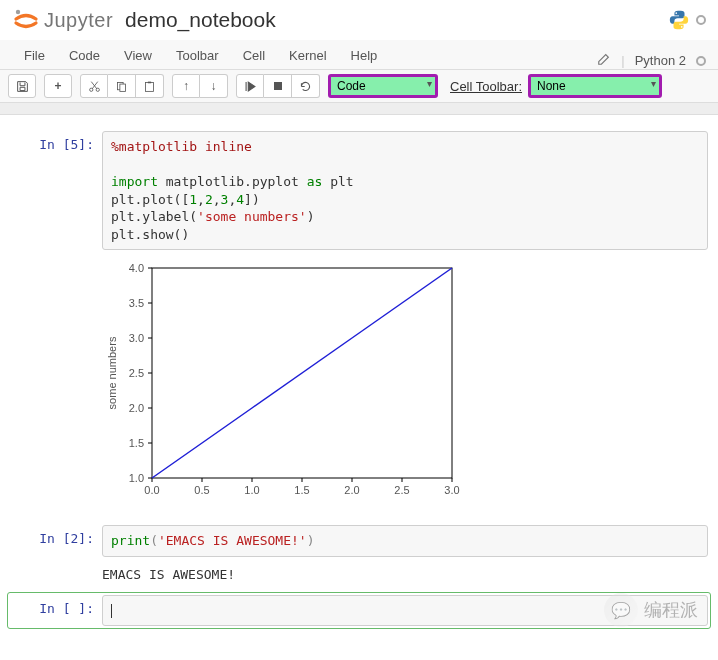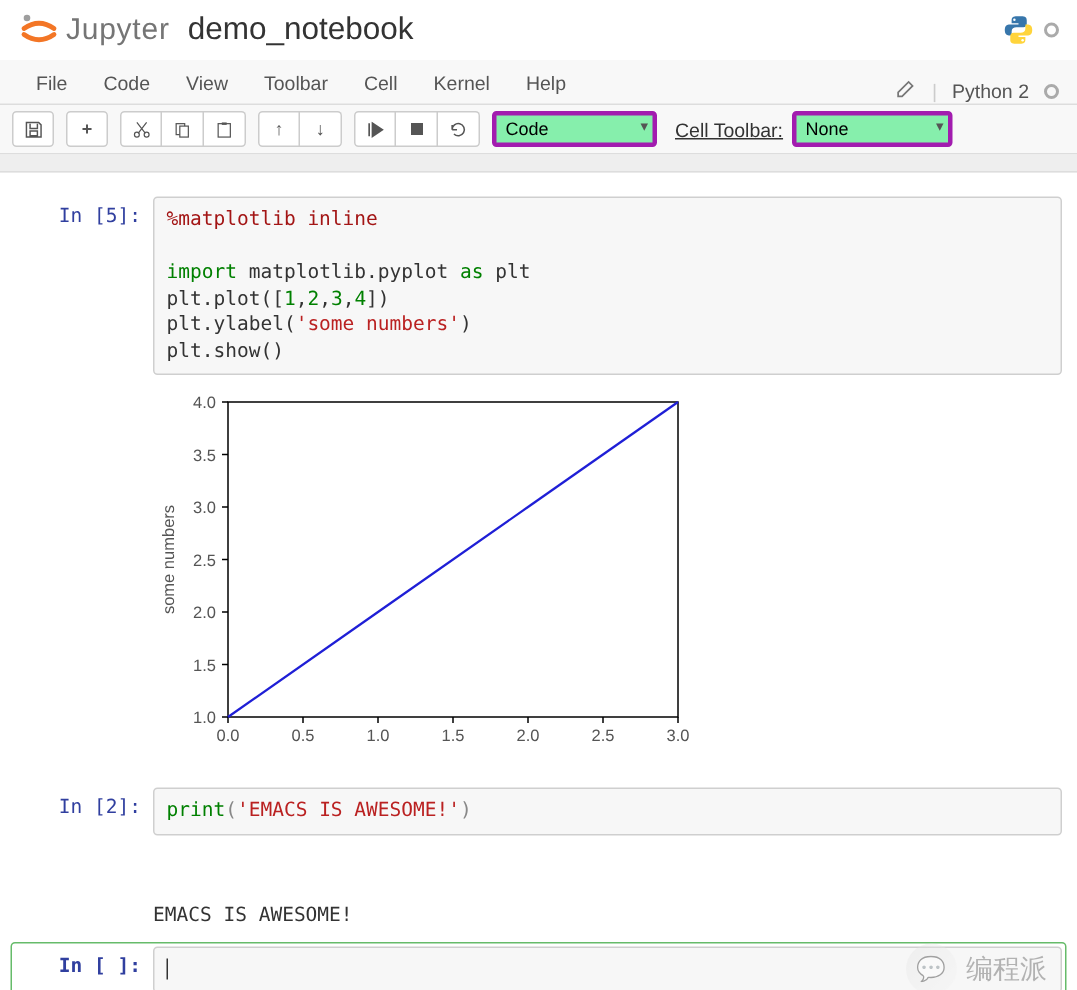--- a/index.html
+++ b/index.html
@@ -30,33 +30,33 @@
   .select-wrap { position: relative; display: inline-block; margin-right: 6px; }
   .select-wrap::after { content: "▾"; position: absolute; right: 6px; top: 4px; font-size: 10px; color: #555; pointer-events: none; }
   .tb-label { font-size: 13px; color: #333; margin: 0 4px; text-decoration: underline; }
   
   .notebook-container { padding: 16px 10px; }
   .cell { display: flex; margin-bottom: 4px; }
   .prompt { width: 92px; text-align: right; padding: 6px 8px 0 0; font-family: monospace; font-size: 13px; flex-shrink: 0; }
   .input-prompt { color: #303F9F; }
   .cell-body { flex: 1; }
   .code-input { border: 1px solid #cfcfcf; background: #f7f7f7; border-radius: 3px; padding: 6px 8px; font-family: monospace; font-size: 13px; line-height: 1.35; white-space: pre; overflow-x: auto; }
-  .code-output-text { padding: 6px 0; font-family: monospace; font-size: 13px; margin-top: 36px; }
+  .code-output-text { padding: 6px 0; font-family: monospace; font-size: 13px; }
   
   .cm-magic { color: #A31515; }
   .cm-keyword { color: #008000; font-weight: normal; }
   .cm-string { color: #BA2121; }
   .cm-number { color: #008000; }
   .cm-builtin { color: #008000; }
   .cm-punct { color: #888; }
   
   .output-area { padding: 4px 0 10px 0; }
   .chart { font-family: Arial, sans-serif; }
   
-  .cell.selected { border: 1px solid #66BB6A; border-radius: 3px; padding: 2px; margin: 0 -3px; font-weight: bold; }
+  .cell.selected { border: 1px solid #66BB6A; border-radius: 3px; padding: 2px; margin: 0 -3px; }
   .cell.selected .code-input { min-height: 20px; }
   .cursor-line { border-left: 1px solid #333; animation: blink 1s step-end infinite; display: inline-block; height: 14px; vertical-align: middle; }
   
   .watermark { position: absolute; right: 20px; bottom: 18px; display: flex; align-items: center; gap: 6px; opacity: 0.35; }
   .wm-text { font-size: 18px; color: #333; }
   .wm-icon { width: 34px; height: 34px; border-radius: 50%; background: linear-gradient(135deg, #e0e0e0, #f5f5f5); display: flex; align-items: center; justify-content: center; font-size: 16px; }
   
   .container-rel { position: relative; }
 </style>
 </head>
@@ -162,21 +162,21 @@
           </svg>
     </button>
   </div>
   <div class="select-wrap">
     <select class="tb-select" style="width:110px;">
       <option>Code</option>
     </select>
   </div>
   <span class="tb-label">Cell Toolbar:</span>
   <div class="select-wrap">
-    <select class="tb-select" style="width:107px;">
+    <select class="tb-select" style="width:134px;">
       <option>None</option>
     </select>
   </div>
 </div>
 
 <div style="height:12px;background:#eee;border-bottom:1px solid #ddd;"></div>
 
 <div class="notebook-container">
 
   <div class="cell">

